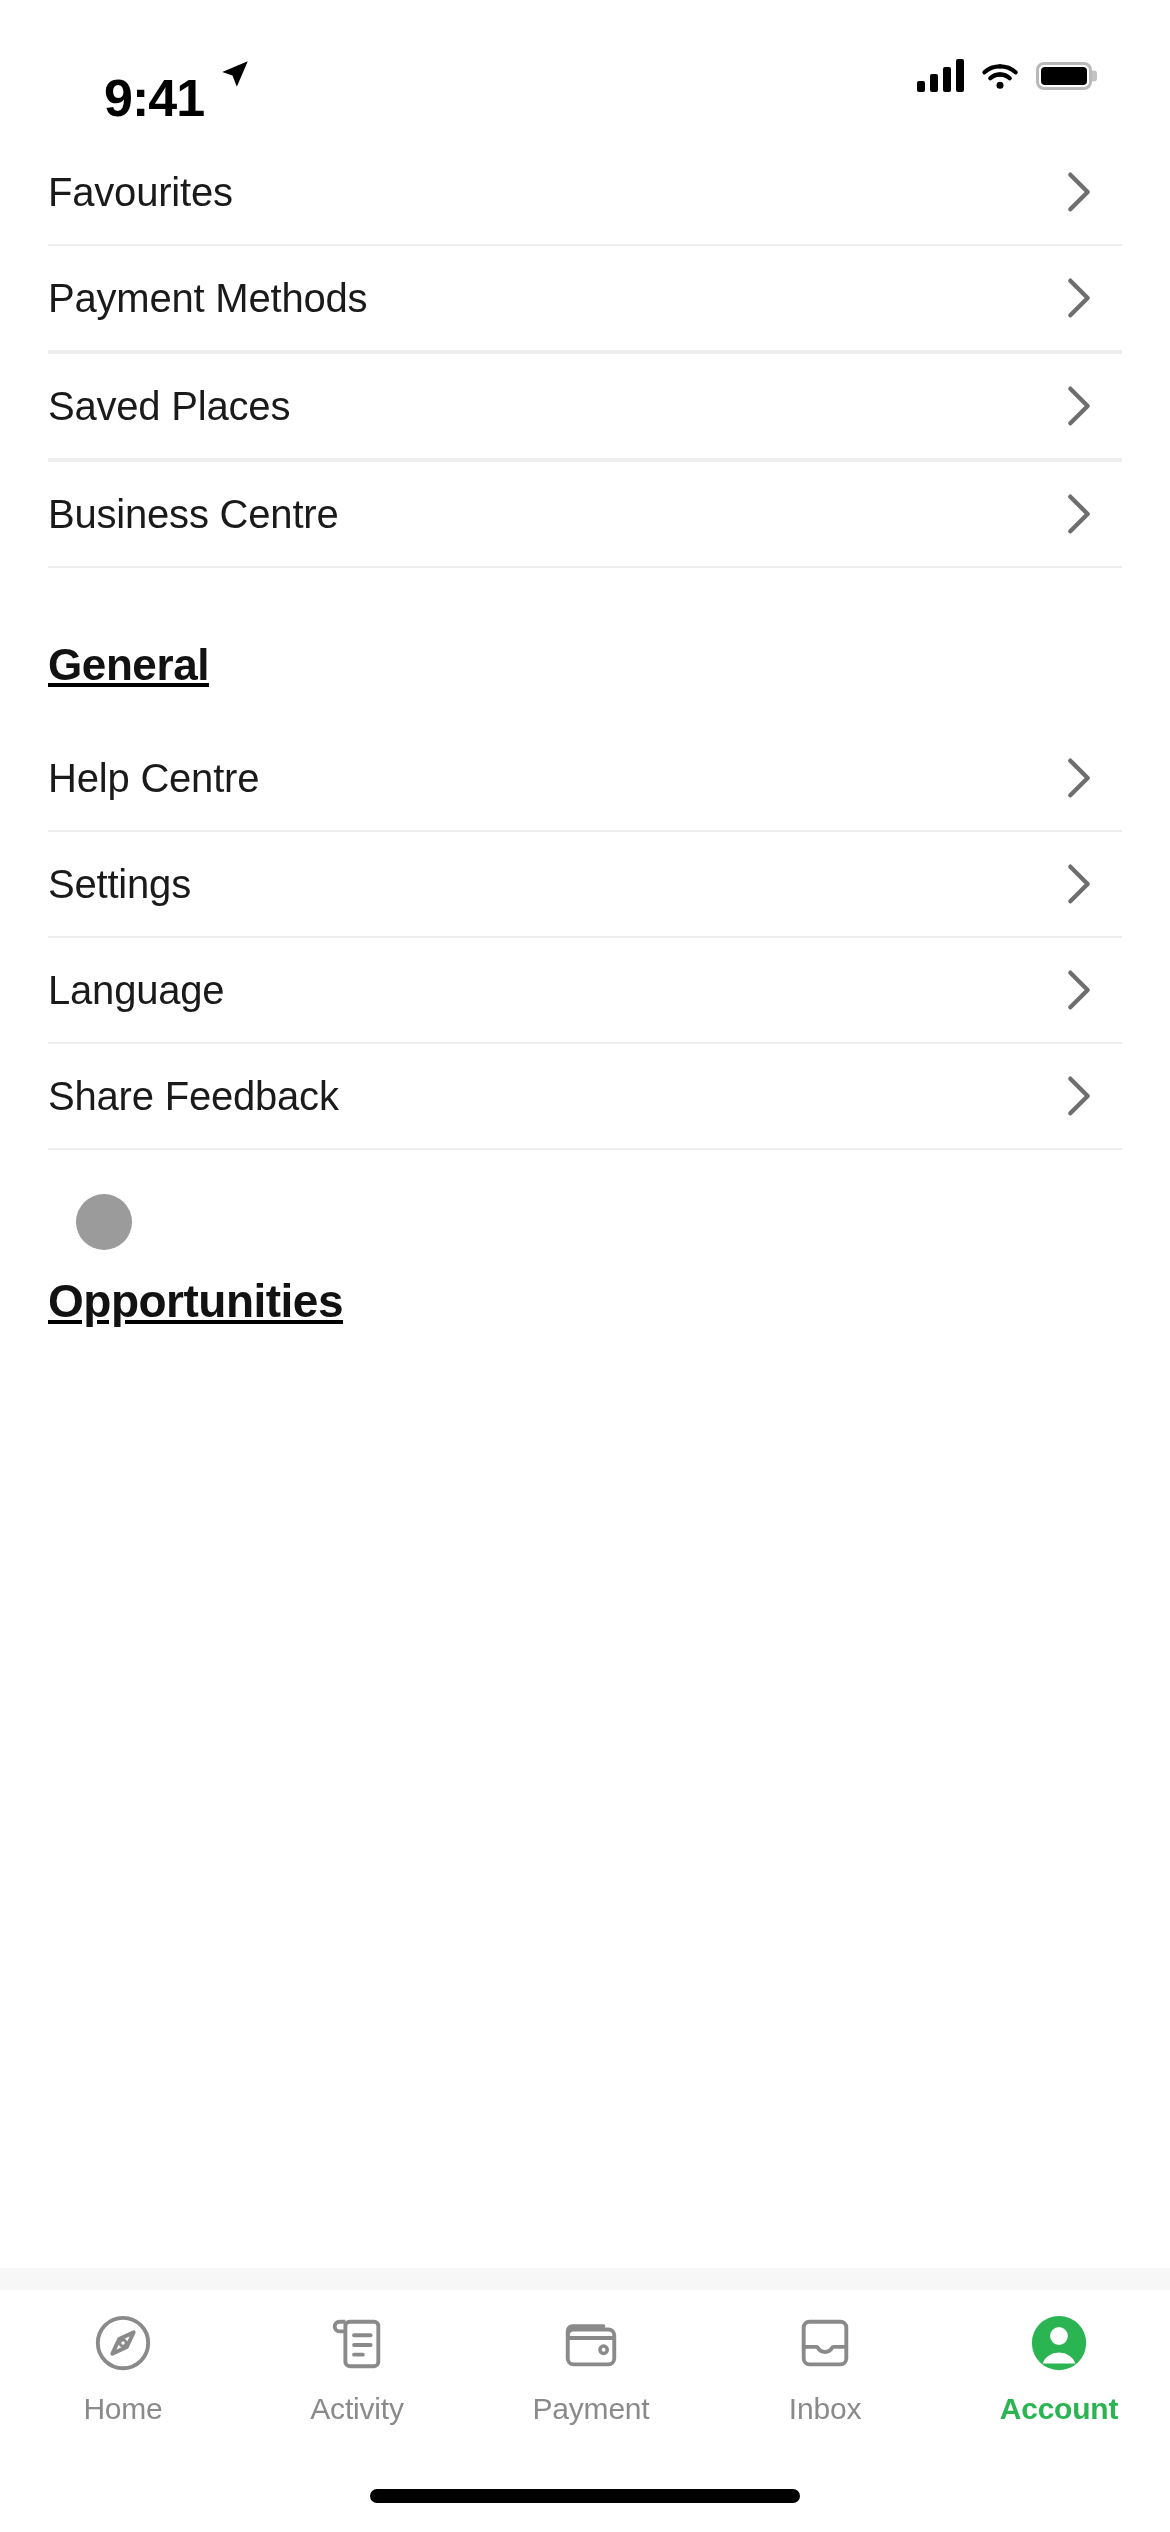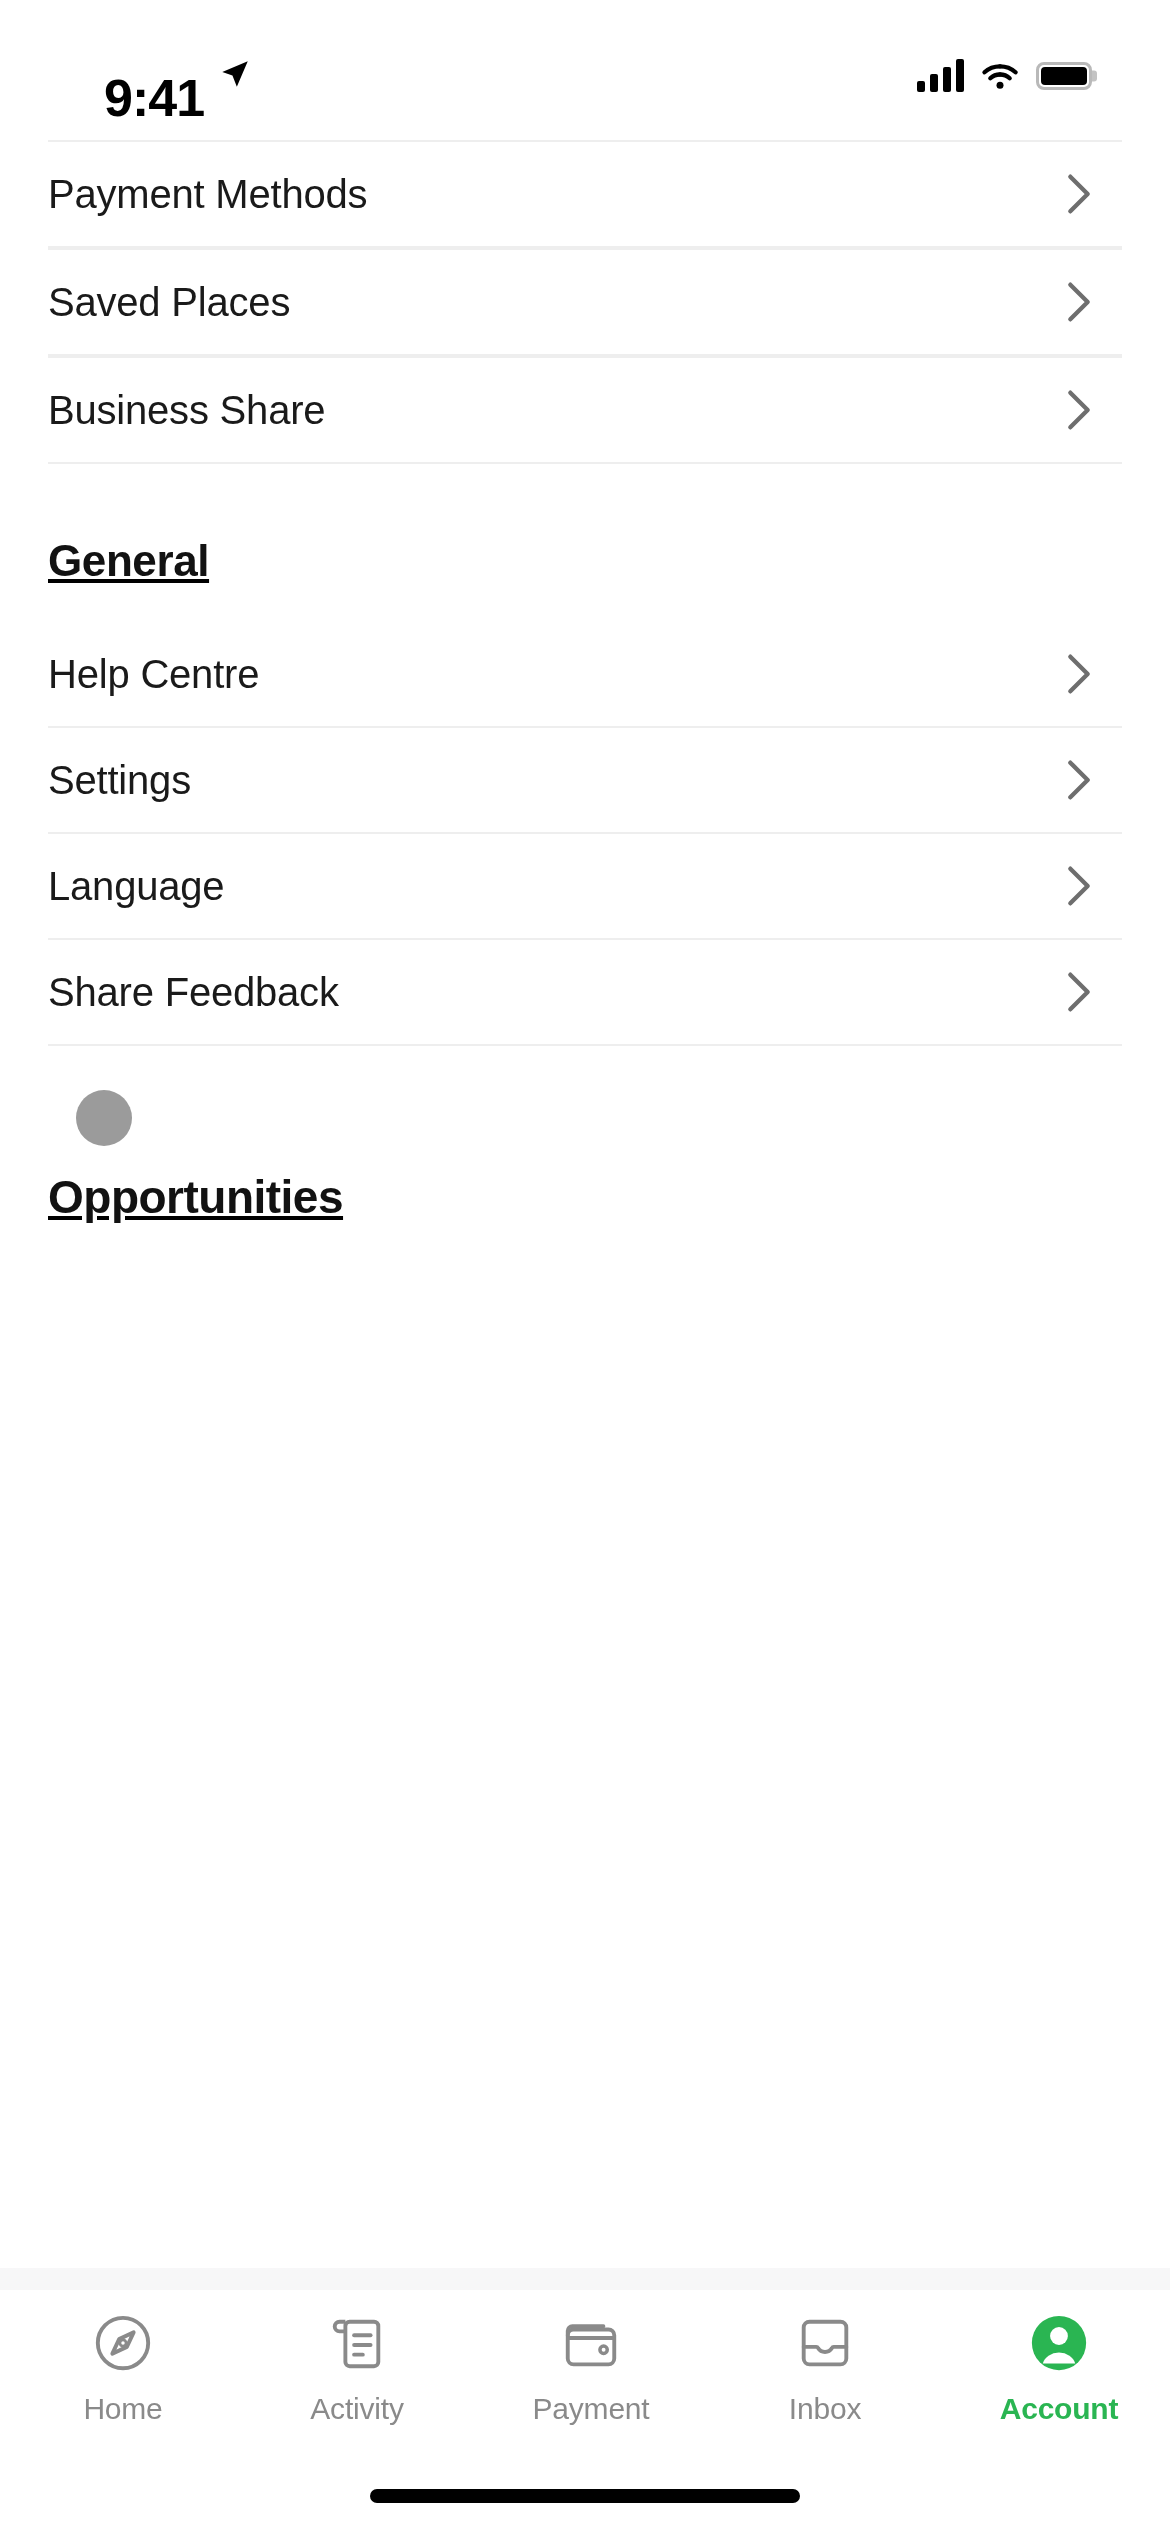--- a/index.html
+++ b/index.html
@@ -174,20 +174,26 @@
       </svg>
       <span class="sb-batt">
           <span></span>
         </span>
     </div>
   </div>
 
   <div class="scroll">
 
     <div>
+      <div class="row">
+        <span class="row-label">Favourites</span>
+        <svg class="chev" viewBox="0 0 12 20">
+            <path d="M2 2 L10 10 L2 18" stroke="#6e6e6e" stroke-width="2" fill="none" stroke-linecap="round" stroke-linejoin="round"></path>
+          </svg>
+      </div>
       <div class="divider"></div>
 
       <div class="row">
         <span class="row-label">Payment Methods</span>
         <svg class="chev" viewBox="0 0 12 20">
             <path d="M2 2 L10 10 L2 18" stroke="#6e6e6e" stroke-width="2" fill="none" stroke-linecap="round" stroke-linejoin="round"></path>
           </svg>
       </div>
       <div class="divider"></div>
 
@@ -197,21 +203,21 @@
         <span class="row-label">Saved Places</span>
         <svg class="chev" viewBox="0 0 12 20">
             <path d="M2 2 L10 10 L2 18" stroke="#6e6e6e" stroke-width="2" fill="none" stroke-linecap="round" stroke-linejoin="round"></path>
           </svg>
       </div>
       <div class="divider"></div>
 
       <div class="divider"></div>
 
       <div class="row">
-        <span class="row-label">Business Share</span>
+        <span class="row-label">Business Centre</span>
         <svg class="chev" viewBox="0 0 12 20">
             <path d="M2 2 L10 10 L2 18" stroke="#6e6e6e" stroke-width="2" fill="none" stroke-linecap="round" stroke-linejoin="round"></path>
           </svg>
       </div>
       <div class="divider"></div>
     </div>
 
     <div class="section-head">
       <h2>General</h2>
     </div>

